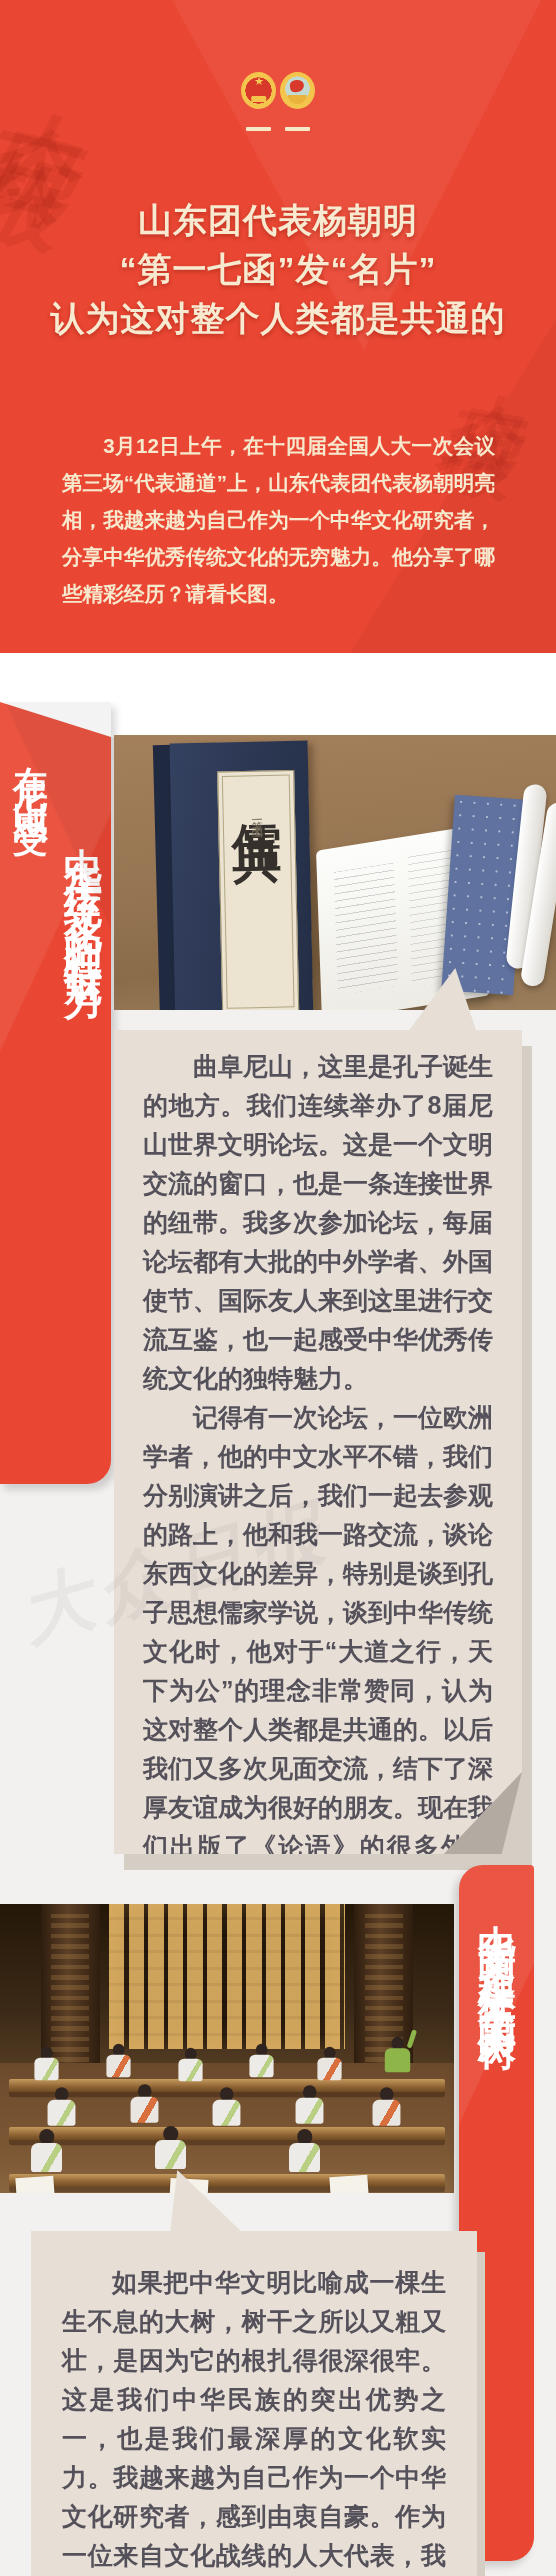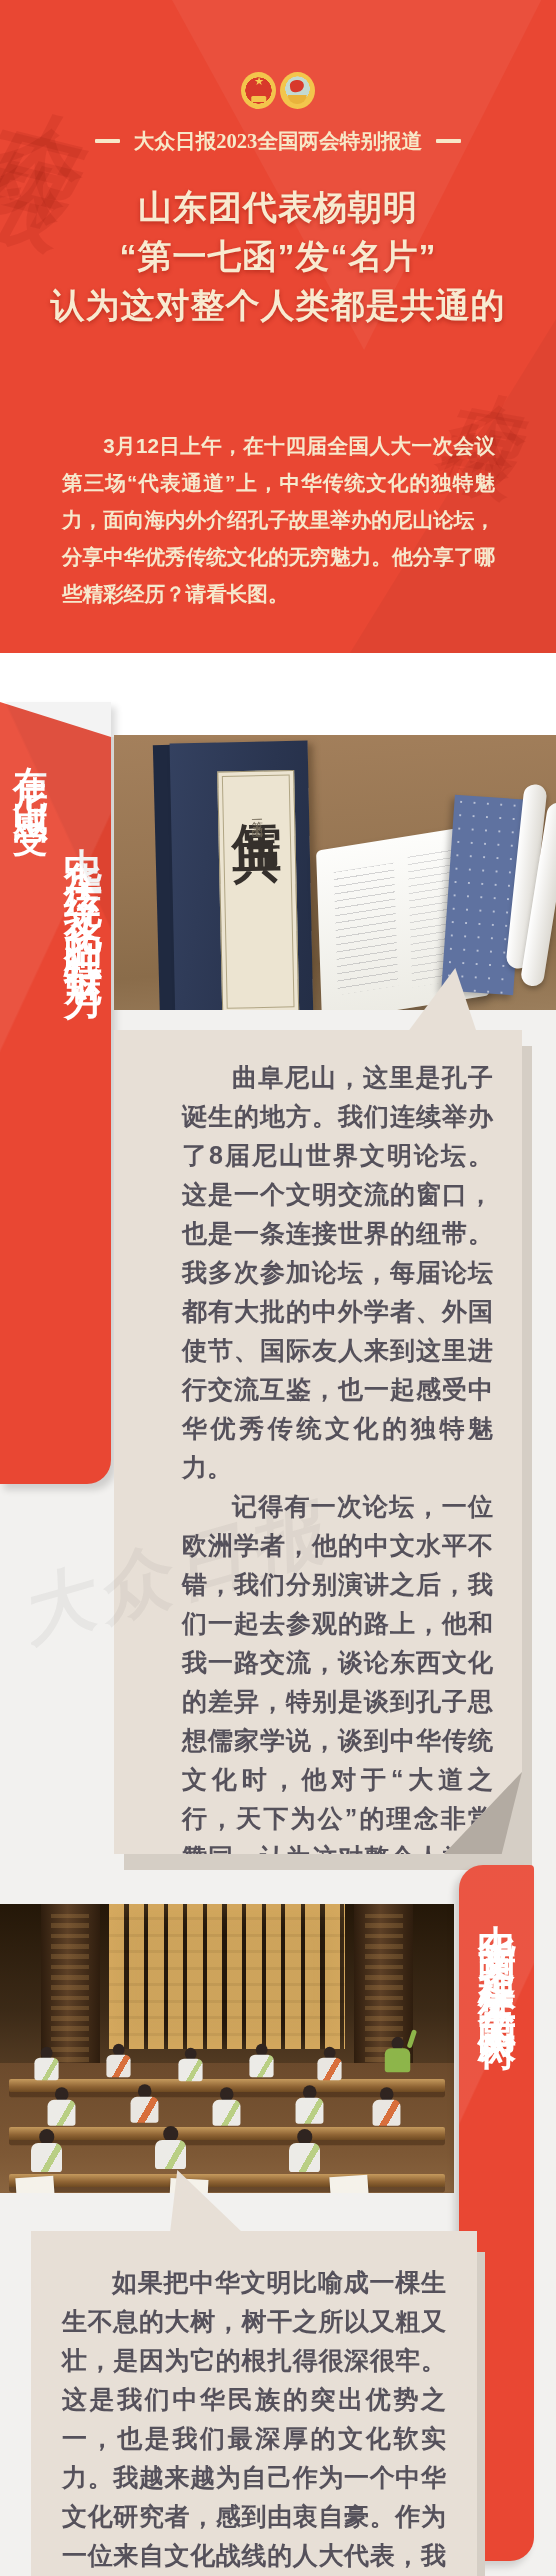--- a/index.html
+++ b/index.html
@@ -38,21 +38,21 @@
   .emblem.cppcc{background:radial-gradient(circle at 50% 45%,#c3dad2 0 45%,#f3c54c 46% 100%);}
   .emblem.cppcc::before{content:"";position:absolute;left:10.3px;top:8.2px;width:14.4px;height:12.4px;
     background:#d8392b;border-radius:46% 54% 60% 40%;transform:rotate(-8deg);}
   .emblem.cppcc::after{content:"";position:absolute;left:50%;bottom:5.2px;transform:translateX(-50%);
     width:18.5px;height:8.8px;background:#e9b33c;border-radius:0 0 18.5px 18.5px;}
 
   .kicker{left:0;top:127px;width:556px;display:flex;align-items:center;justify-content:center;gap:13.4px;
     color:#f7e8c8;font-size:20.6px;font-weight:bold;font-family:"Liberation Serif","DejaVu Serif",serif;}
   .kicker .bar{width:25px;height:4.1px;background:#f7e8c8;border-radius:1px;}
 
-  .hero-title{left:0;top:183px;width:556px;text-align:center;color:#f8ead0;font-weight:bold;
+  .hero-title{left:0;top:196px;width:556px;text-align:center;color:#f8ead0;font-weight:bold;
     font-size:34px;line-height:49px;letter-spacing:1px;
     text-shadow:0 2.1px 4.1px rgba(130,20,8,.45);}
 
   .intro{left:62px;top:427px;width:433px;color:#f6e9cd;font-size:20.6px;line-height:37px;
     font-weight:bold;text-align:justify;text-indent:2em;}
 
   
   .sidebar1{left:0;top:702px;width:111px;height:782px;background:#e94733;
     border-radius:0 0 24px 0;box-shadow:4.1px 5.2px 7.2px rgba(0,0,0,.14);}
   .sidebar1::before{content:"";position:absolute;left:0;top:0;width:100%;height:35px;
@@ -98,21 +98,21 @@
   .bubble-shadow{background:#d5cec5;}
   .bubble{background:#e7dfd6;}
   .bubble .txt{color:#55515b;font-size:25px;line-height:39px;font-weight:bold;text-align:justify;}
   .bubble .txt p{margin:0;text-indent:2em;}
   .tail{background:#e7dfd6;}
   .fold{background:#b3aba2;}
 
   .b1-shadow{left:124px;top:1046px;width:408px;height:824px;}
   .b1{left:114px;top:1030px;width:408px;height:824px;
     clip-path:polygon(0 0,100% 0,100% 742px,330px 100%,0 100%);}
-  .b1 .txt{padding:28px 29px 0;margin-left:39px;}
+  .b1 .txt{padding:17px 29px 0;}
   .tail1{left:407px;top:968px;width:70px;height:65px;
     clip-path:polygon(0 100%,100% 100%,69% 0);}
   .fold1{left:444px;top:1772px;width:78px;height:82px;
     clip-path:polygon(100% 0,0 100%,74% 100%);}
 
   
   .photo2{left:0;top:1904px;width:454px;height:289px;overflow:hidden;background:#4a3423;}
   .p2-wall{position:absolute;left:0;top:0;width:100%;height:62%;
     background:linear-gradient(180deg,#241708 0%,#3c2a17 60%,#5a4026 100%);}
   .plaques{position:absolute;left:24%;top:0;width:52%;height:50%;background:#1f150c;
@@ -177,31 +177,30 @@
   </div>
   <div class="abs band-white"></div>
 
   <div class="abs emblems">
     <div class="emblem nat"></div>
     <div class="emblem cppcc"></div>
   </div>
 
   <div class="abs kicker">
     <span class="bar"></span>
-    <span>大众日报2023全国两会特别报道</span>
     <span class="bar"></span>
   </div>
 
   <div class="abs hero-title">
     <div>山东团代表杨朝明</div>
     <div>“第一七函”发“名片”</div>
     <div>认为这对整个人类都是共通的</div>
   </div>
 
-  <div class="abs intro">3月12日上午，在十四届全国人大一次会议第三场“代表通道”上，中华传统文化的独特魅力，面向海内外介绍孔子故里举办的尼山论坛，分享中华优秀传统文化的无穷魅力。他分享了哪些精彩经历？请看长图。</div>
+  <div class="abs intro">3月12日上午，在十四届全国人大一次会议第三场“代表通道”上，山东代表团代表杨朝明亮相，我越来越为自己作为一个中华文化研究者，分享中华优秀传统文化的无穷魅力。他分享了哪些精彩经历？请看长图。</div>
 
   <div class="abs sidebar1">
     <div class="v-label v1">在尼山感受</div>
     <div class="v-label v2">中华传统文化的独特魅力</div>
   </div>
 
   <div class="abs photo1">
     <div class="book-side"></div>
     <div class="book-front">
       <div class="book-label">

